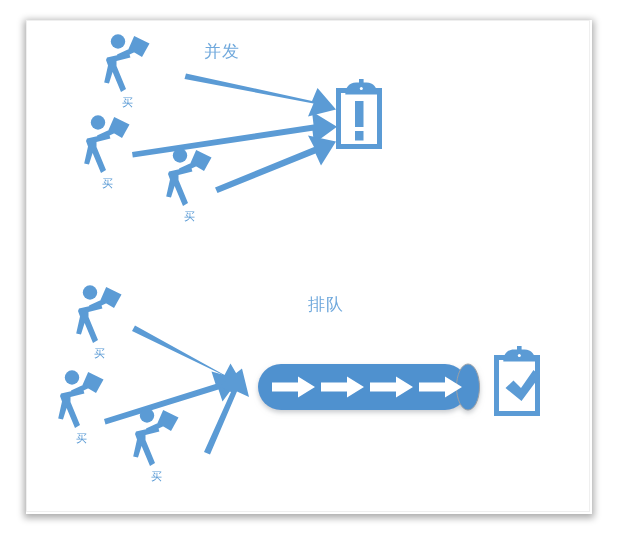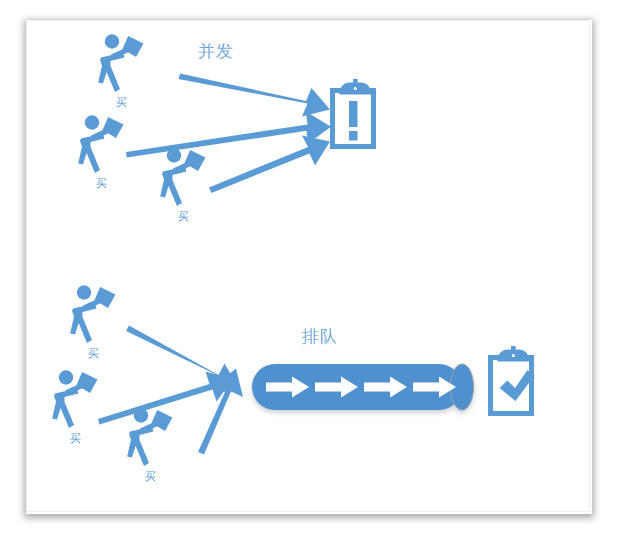--- a/index.html
+++ b/index.html
@@ -15,21 +15,21 @@
   
   #canvas-shadow{
     position:absolute;left:26px;top:20px;width:566px;height:494px;
     background:#ffffff;
     box-shadow:0 2px 7px 2px rgba(0,0,0,0.33);
   }
   #canvas{
     position:absolute;left:26px;top:20px;width:562px;height:490px;
     background:#ffffff;border:1px solid #efefef;overflow:hidden;
   }
-  .sect{position:absolute;left:3px;top:0;width:562px;height:245px;}
+  .sect{position:absolute;left:9px;top:0;width:562px;height:245px;}
   #sect-top{top:0px;}
   #sect-bottom{top:245px;}
 
   .svg-layer{position:absolute;left:0;top:0;width:562px;height:245px;}
 
   .caption{
     position:absolute;
     color:#6FA8DC;
     font-size:17px;
     line-height:17px;
@@ -155,21 +155,21 @@
             </g>
         </g>
 
         <g transform="translate(458,80)" fill="#5B9BD5">
           <use href="#clipboard"></use>
           <path d="M11.5,42.0 L19.5,34.5 L27.0,42.0 L39.5,24.0 L46.0,30.0
                    L27.5,55.0 Z"></path>
         </g>
       </svg>
 
-      <div class="caption" style="left:272px;top:30px;margin-top:32px;">排队</div>
+      <div class="caption" style="left:272px;top:30px;">排队</div>
 
       <div class="buy-label" style="left:58px;top:82px;">买</div>
       <div class="buy-label" style="left:40px;top:167px;">买</div>
       <div class="buy-label" style="left:115px;top:205px;">买</div>
     </div>
 
   </div>
 </div>
 
 </body></html>

